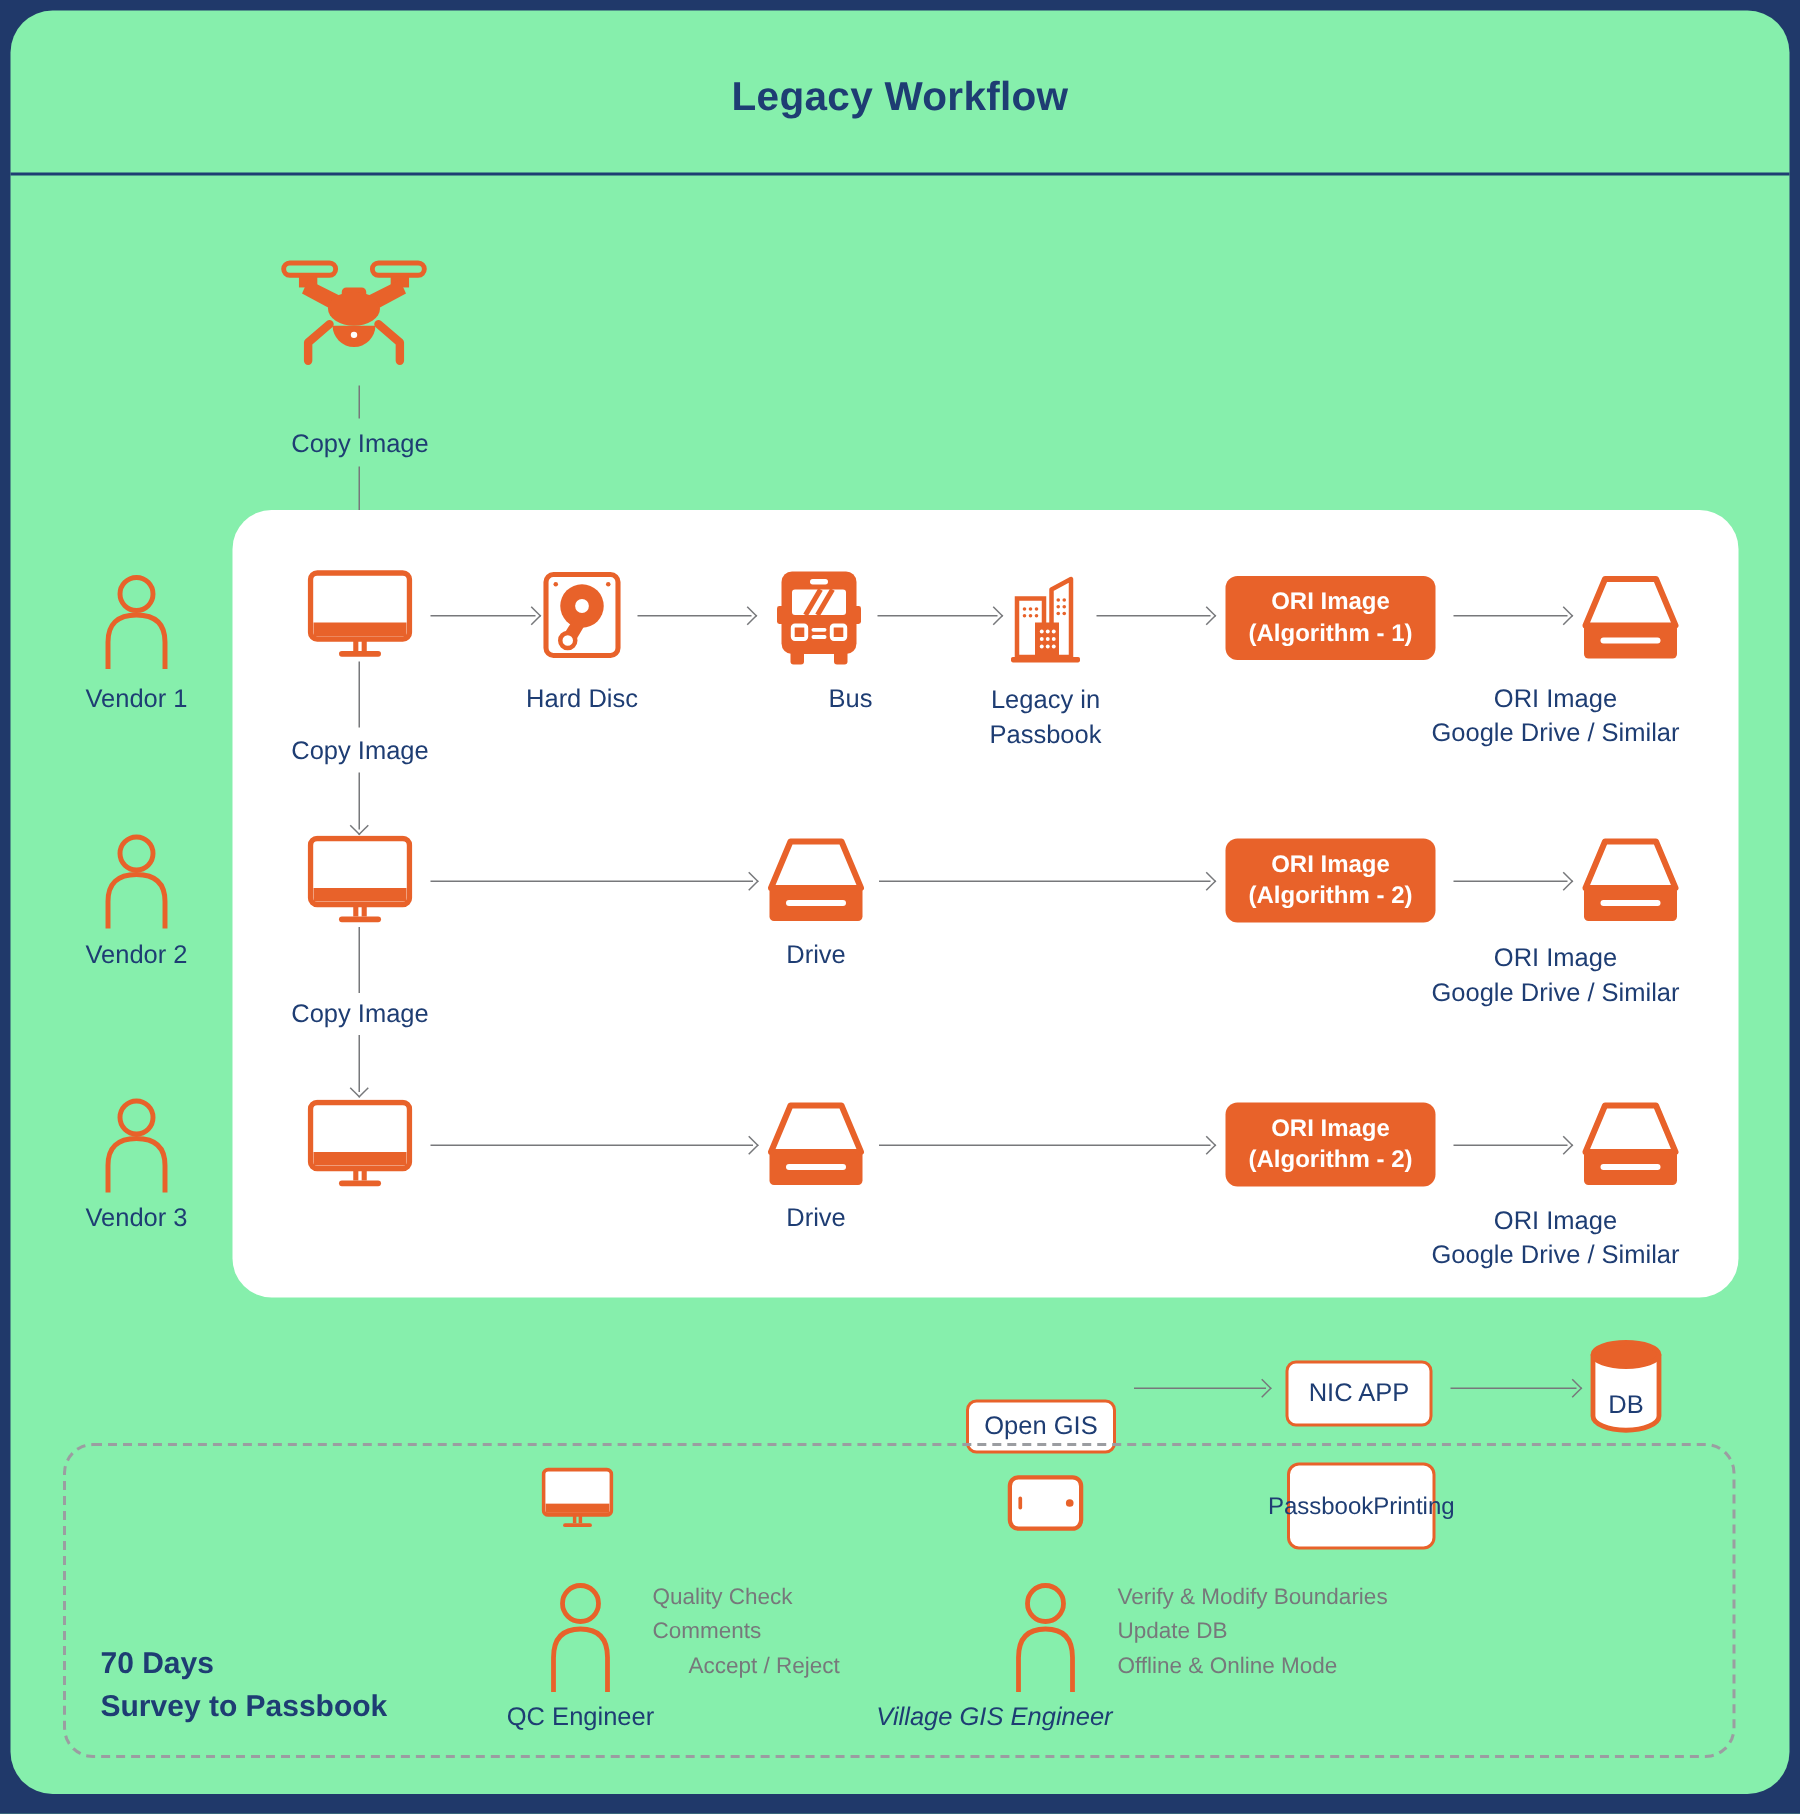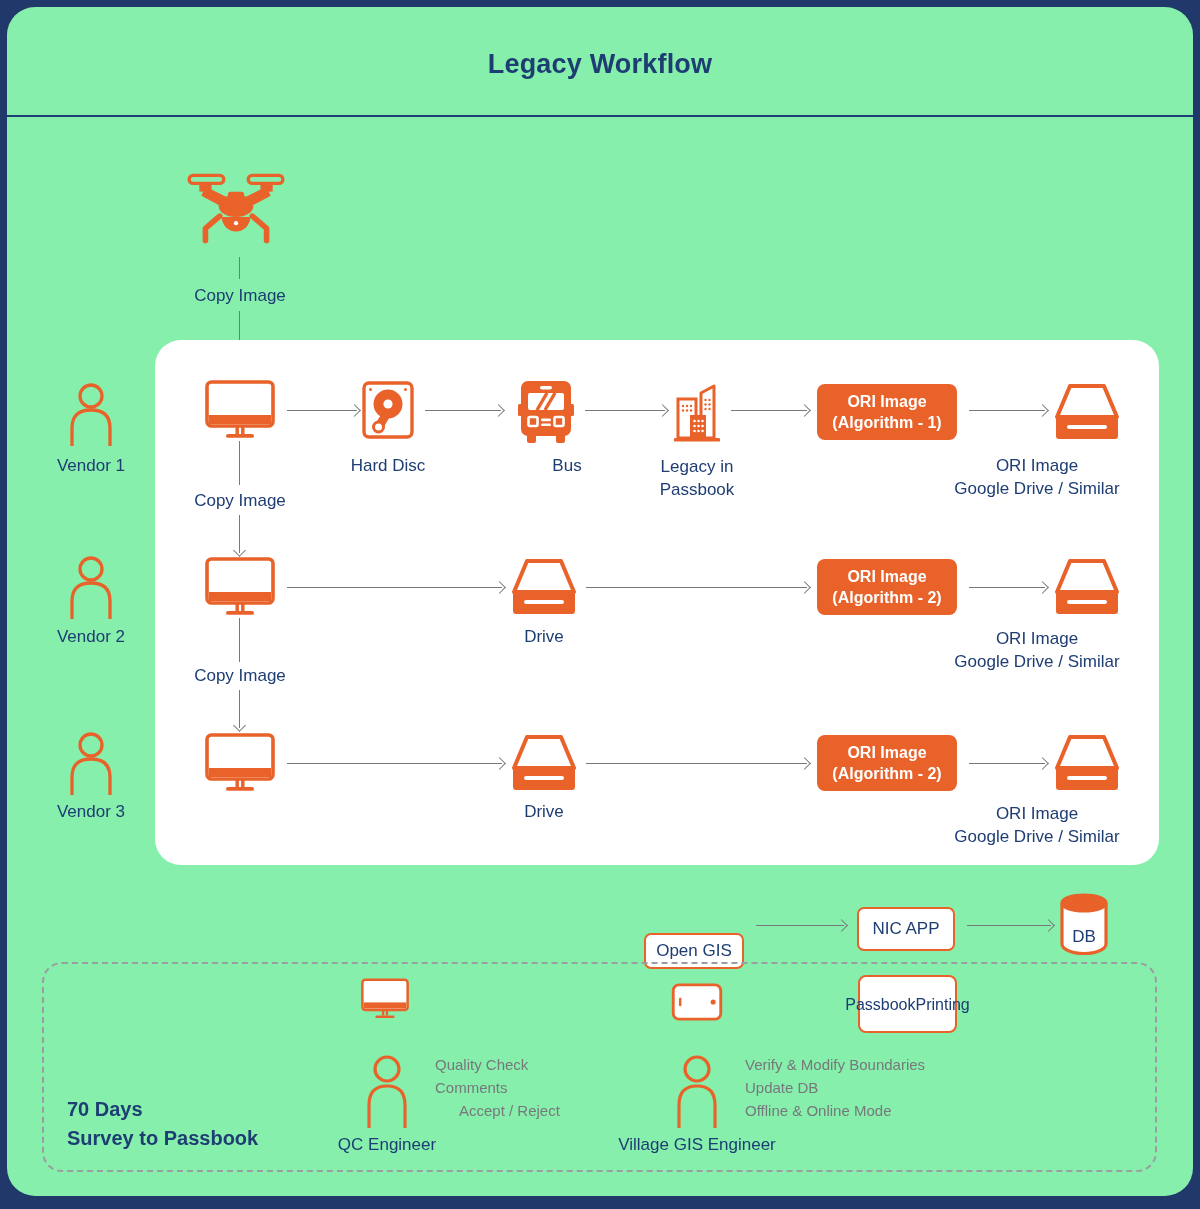--- a/index.html
+++ b/index.html
@@ -353,21 +353,21 @@
     </div>
 
     <div class="abs" style="left:667px; top:1048px;">
       <svg width="46" height="74" viewBox="0 0 46 74">
         <g fill="none" stroke="#e8622a" stroke-width="3.2">
           <circle cx="23" cy="14" r="12"></circle>
           <path d="M5 73 V50 Q5 31 23 31 Q41 31 41 50 V73"></path>
         </g>
       </svg>
     </div>
-    <div class="navy-lbl" style="left:590px; top:1126px; width:200px;">Village GIS Engineer</div>
+    <div class="navy-lbl" style="left:556px; top:1126px; width:200px;font-style:italic;">Village GIS Engineer</div>
     <div class="gray-task" style="left:738px; top:1046px;">Verify &amp; Modify Boundaries</div>
     <div class="gray-task" style="left:738px; top:1069px;">Update DB</div>
     <div class="gray-task" style="left:738px; top:1092px;">Offline &amp; Online Mode</div>
 
     <div class="pill-btn" style="left:851px; top:968px; width:99px; height:58px; flex-direction:row; font-size:16px; line-height:21px; border-radius:8px;">
       <div>Passbook</div>
       <div>Printing</div>
     </div>
 
   </div>

